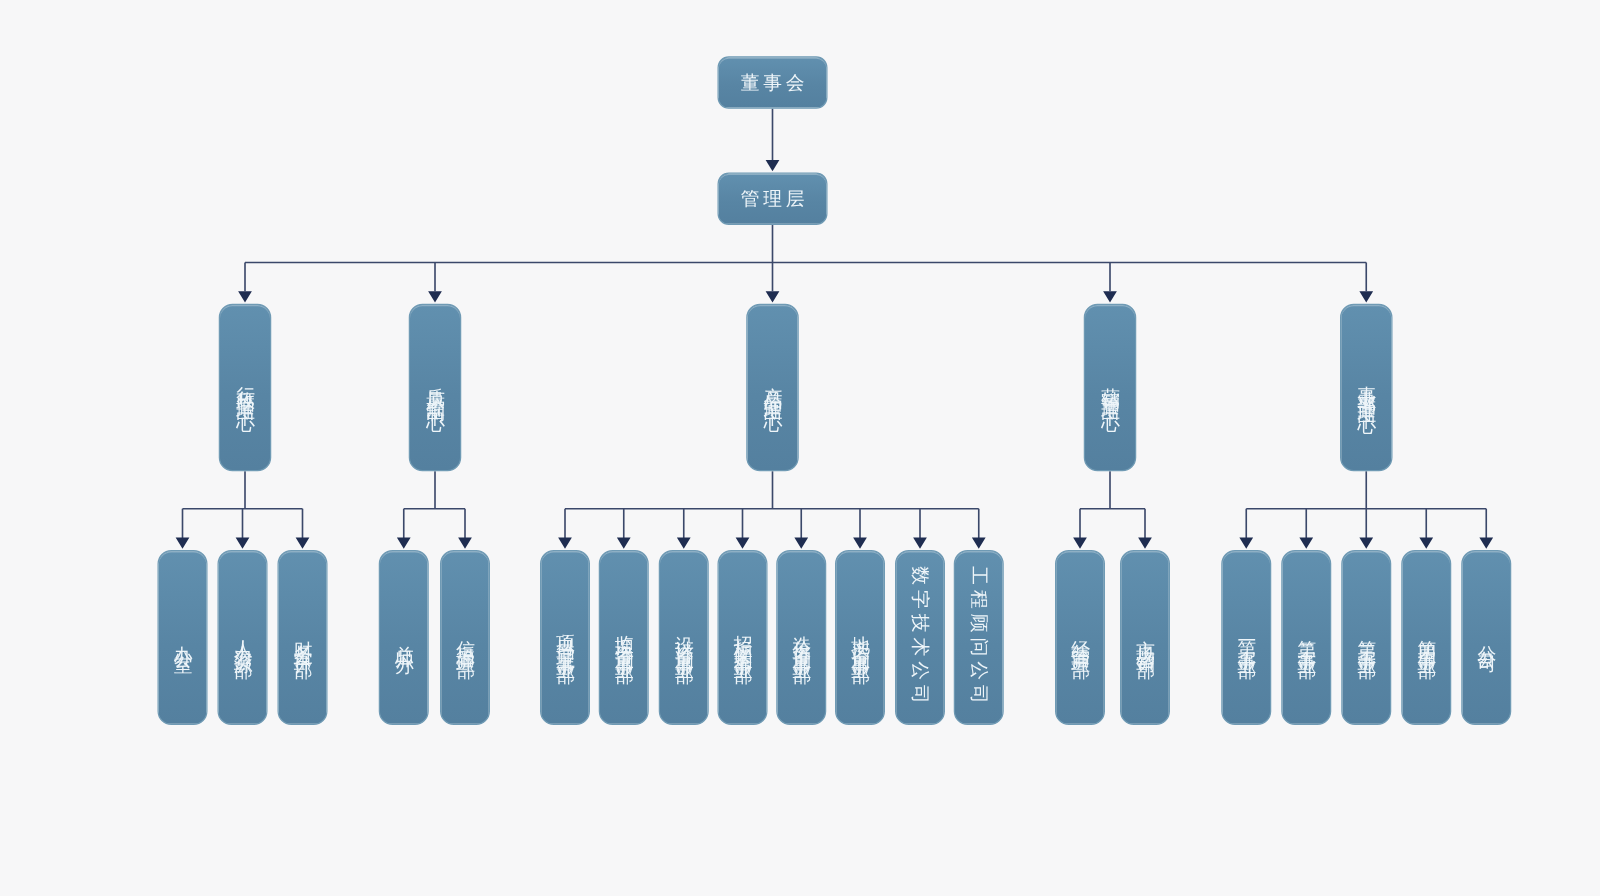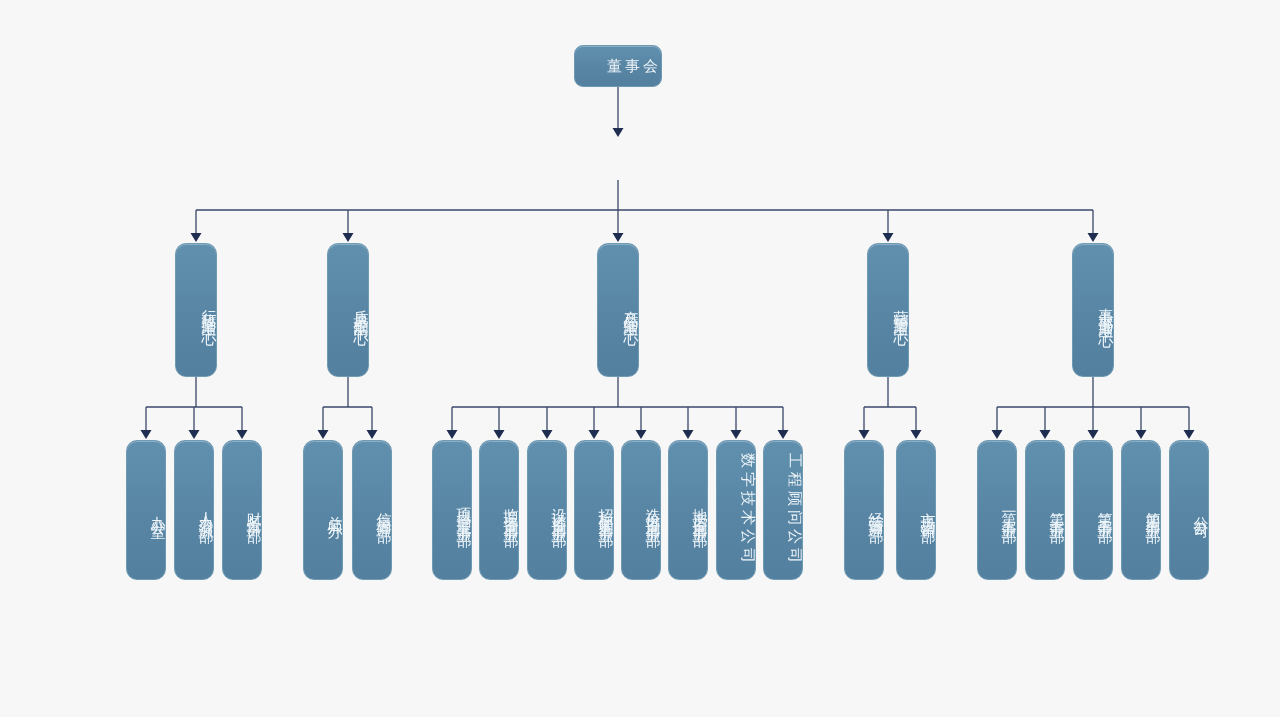--- a/index.html
+++ b/index.html
@@ -21,21 +21,21 @@
     pointer-events: none;
   }
   .node {
     position: absolute;
     background: linear-gradient(180deg, #6190af 0%, #5885a4 55%, #54809f 100%);
     border: 1px solid #6f9ab4;
     box-shadow: inset 0 1px 0 rgba(255,255,255,0.28);
     border-radius: 11px;
     display: flex;
     align-items: center;
-    justify-content: flex-end;
+    justify-content: center;
     color: #eef5f9;
     box-sizing: border-box;
   }
   .node.lvl1 { border-radius: 9px; }
   .lbl-h {
     font-size: 15px;
     letter-spacing: 3px;
     padding-left: 3px;
     white-space: nowrap;
   }
@@ -83,20 +83,23 @@
                M594,439l-5.5,-9h11z M641,439l-5.5,-9h11z M688,439l-5.5,-9h11z
                M736,439l-5.5,-9h11z M783,439l-5.5,-9h11z
                M864,439l-5.5,-9h11z M916,439l-5.5,-9h11z
                M997,439l-5.5,-9h11z M1045,439l-5.5,-9h11z M1093,439l-5.5,-9h11z
                M1141,439l-5.5,-9h11z M1189,439l-5.5,-9h11z"></path>
     </g>
   </svg>
 
   <div class="node lvl1" style="left:574px;top:45px;width:88px;height:42px">
     <span class="lbl-h">董事会</span>
+  </div>
+  <div class="node lvl1" style="left:574px;top:138px;width:88px;height:42px">
+    <span class="lbl-h">管理层</span>
   </div>
 
   <div class="node" style="left:175px;top:243px;width:42px;height:134px">
     <span class="lbl-v">行政管理中心</span>
   </div>
   <div class="node" style="left:327px;top:243px;width:42px;height:134px">
     <span class="lbl-v">质量控制中心</span>
   </div>
   <div class="node" style="left:597px;top:243px;width:42px;height:134px">
     <span class="lbl-v">产品管理中心</span>

